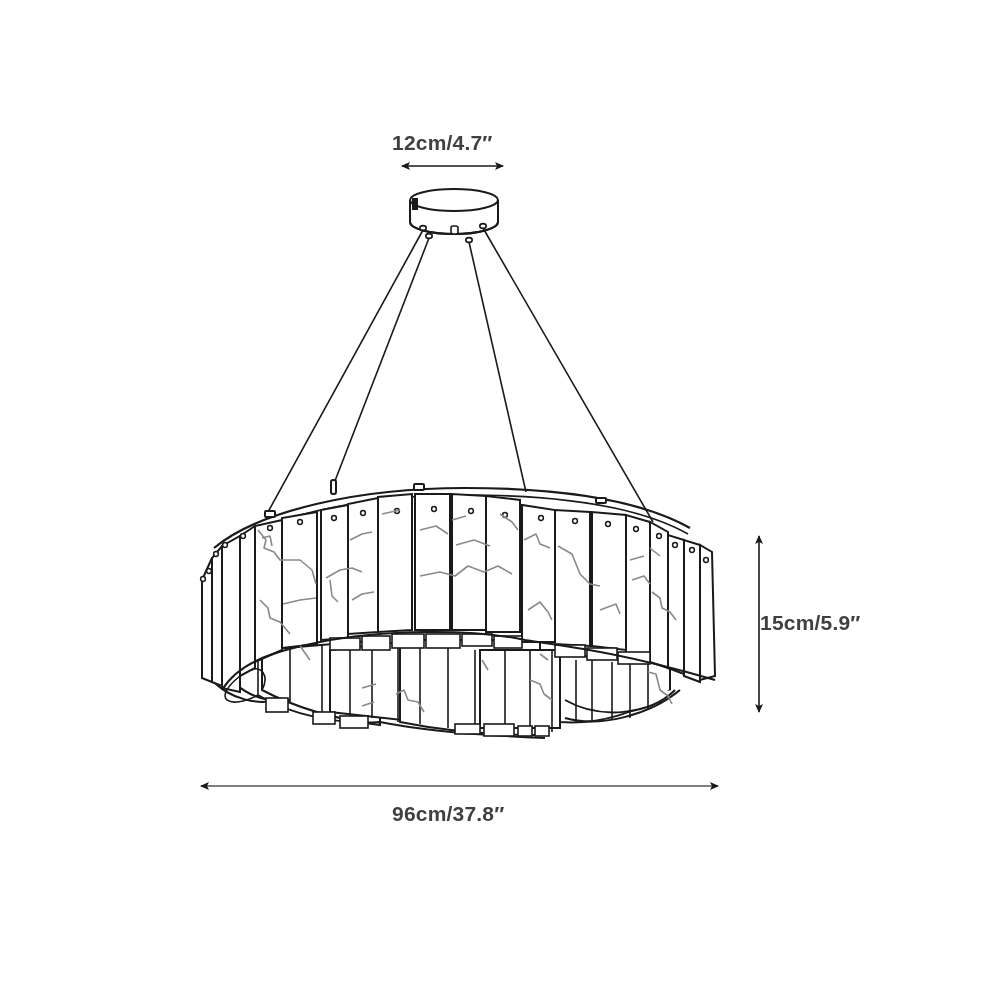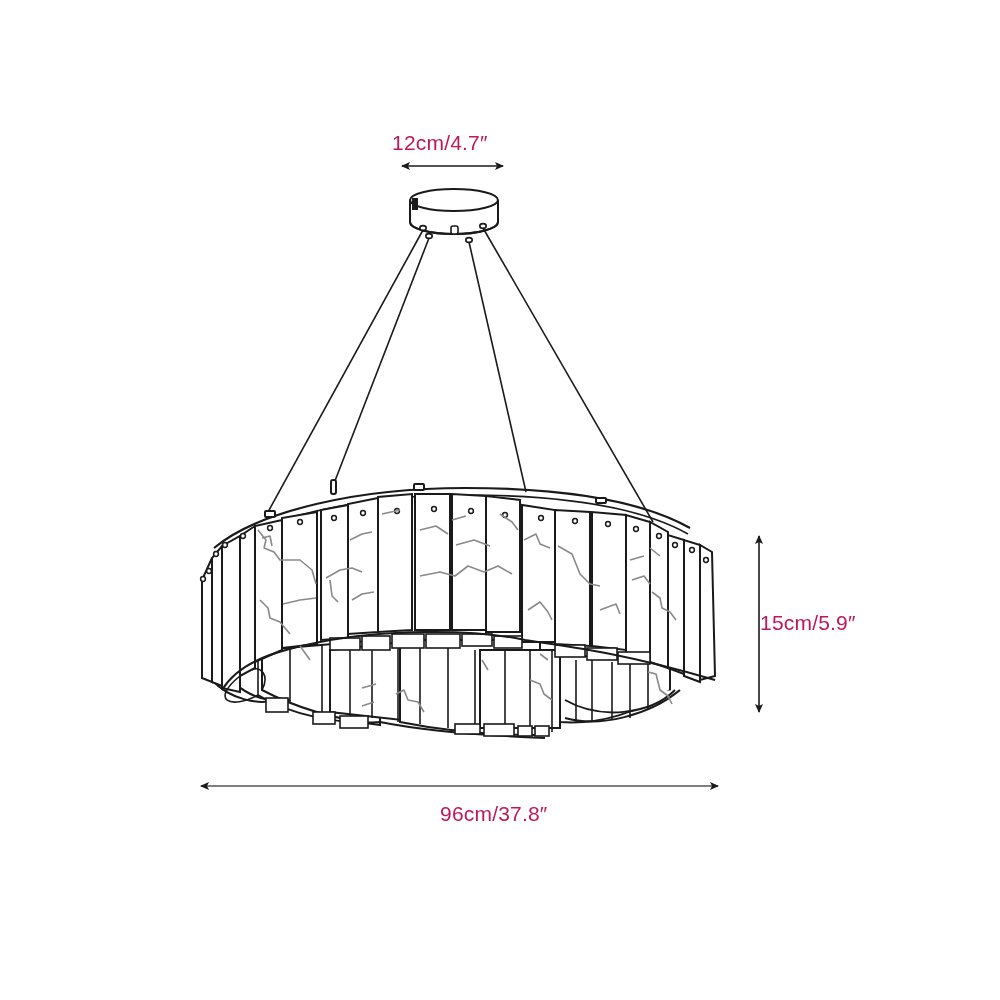--- a/index.html
+++ b/index.html
@@ -16,29 +16,29 @@
       color: #1a1a1a;
     }
     .stage {
       position: absolute;
       left: 0; top: 0;
       width: 1000px; height: 1000px;
     }
     .dim-label {
       position: absolute;
       font-size: 21px;
-      font-weight: 400;
+      font-weight: 700;
       letter-spacing: 0.2px;
-      color: #be185d;
+      color: #404040;
       white-space: nowrap;
       line-height: 1;
     }
     #label-top   { left: 392px; top: 132px; }
     #label-right { left: 760px; top: 612px; }
-    #label-bottom{ left: 392px; top: 803px; margin-left: 48px; }
+    #label-bottom{ left: 392px; top: 803px; }
   </style>
 </head>
 <body>
 
 <div class="stage">
 
   <svg width="1000" height="1000" viewBox="0 0 1000 1000" xmlns="http://www.w3.org/2000/svg">
     <defs>
       <marker id="arrowEnd" markerWidth="10" markerHeight="10" refX="8" refY="5" orient="auto" markerUnits="userSpaceOnUse">
         <path d="M0,1 L9,5 L0,9 L2,5 Z" fill="#1a1a1a"></path>

